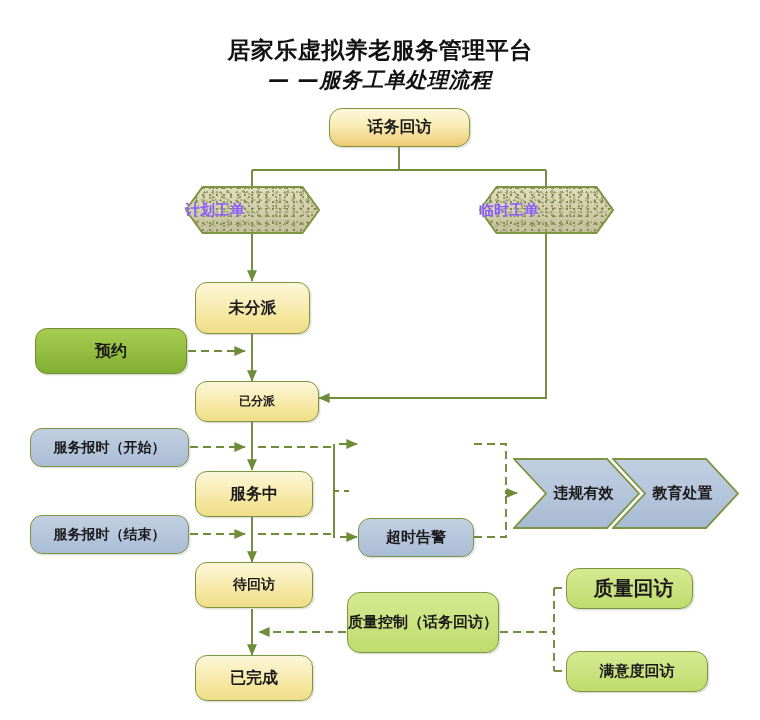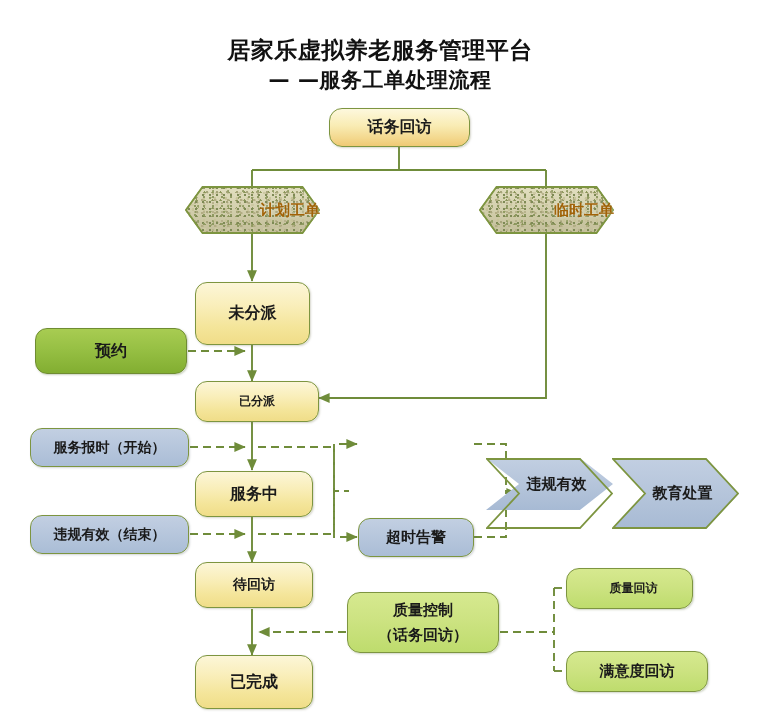--- a/index.html
+++ b/index.html
@@ -14,21 +14,21 @@
 
   
   .title-block { position: absolute; left: 0; top: 24px; width: 760px; text-align: center; }
   .title-line1 {
     font-size: 23px; font-weight: bold; color: #111; letter-spacing: .5px;
     line-height: 30px;
     margin-top: 11px;
   }
   .title-line2 {
     font-size: 21px; font-weight: bold; color: #111; letter-spacing: .5px;
-    line-height: 30px; 
+    line-height: 30px;  font-style: italic;
   }
 
   
   .node {
     position: absolute;
     display: flex; align-items: center; justify-content: center;
     text-align: center;
     font-weight: bold;
     color: #1a1a1a;
     z-index: 5;
@@ -67,22 +67,22 @@
   .n-blue {
     border: 1.6px solid #7d9540;
     border-radius: 12px;
     background: linear-gradient(to bottom, #c2cfe2 0%, #b6c6dc 50%, #aabdd6 100%);
     box-shadow: 1px 1px 2px rgba(110,120,130,.30);
   }
 
   
   .hex {
     position: absolute; z-index: 5;
-    display: flex; align-items: center; justify-content: flex-end;
-    font-weight: bold; font-size: 15px; color: #a16207;
+    display: flex; align-items: center; justify-content: flex-start;
+    font-weight: bold; font-size: 15px; color: #8b5cf6;
   }
   .hex .hexbg {
     position: absolute; inset: 0;
     clip-path: polygon(13% 0%, 87% 0%, 100% 50%, 87% 100%, 13% 100%, 0% 50%);
     background-color: #d9d6b4;
     background-image:
       radial-gradient(circle at 12% 22%, #8f9a62 0 1.1px, transparent 1.3px),
       radial-gradient(circle at 33% 8%,  #b3ae84 0 1.2px, transparent 1.4px),
       radial-gradient(circle at 54% 30%, #7e8a55 0 1px,   transparent 1.2px),
       radial-gradient(circle at 72% 14%, #c8c49a 0 1.3px, transparent 1.5px),
@@ -194,79 +194,79 @@
   </div>
 
   <div class="hex" style="left:479px; top:186px; width:135px; height:48px;">
     <div class="hexbg"></div>
     <svg class="hexborder" viewBox="0 0 135 48" preserveAspectRatio="none">
       <polygon points="17.5,1 117.5,1 134,24 117.5,47 17.5,47 1,24" fill="none" stroke="#7d9540" stroke-width="1.8"></polygon>
     </svg>
     <span class="lbl">临时工单</span>
   </div>
 
-  <div class="node n-yellow" style="left:195px; top:282px; width:115px; height:63px; font-size:16px;">
+  <div class="node n-yellow" style="left:195px; top:282px; width:115px; height:52px; font-size:16px;">
     <span class="lbl">未分派</span>
   </div>
 
   <div class="node n-green" style="left:35px; top:328px; width:152px; height:46px; font-size:16px;">
     <span class="lbl">预约</span>
   </div>
 
   <div class="node n-yellow" style="left:195px; top:381px; width:124px; height:41px; font-size:12px;border-radius:12px;">
     <span class="lbl">已分派</span>
   </div>
 
   <div class="node n-blue" style="left:30px; top:428px; width:159px; height:39px; font-size:14px;justify-content:flex-end;">
     <span class="lbl">服务报时（开始）</span>
   </div>
 
   <div class="node n-yellow" style="left:195px; top:471px; width:118px; height:46px; font-size:16px;">
     <span class="lbl">服务中</span>
   </div>
 
   <div class="node n-blue" style="left:30px; top:515px; width:159px; height:39px; font-size:14px;">
-    <span class="lbl">违规有效（结束）</span>
+    <span class="lbl">服务报时（结束）</span>
   </div>
 
 
   <div class="node n-blue" style="left:358px; top:518px; width:116px; height:39px; font-size:15px;">
     <span class="lbl">超时告警</span>
   </div>
 
-  <div class="chev" style="left:486px; top:458px; width:127px; height:52px;">
+  <div class="chev" style="left:513px; top:458px; width:127px; height:71px;">
     <div class="chevbg"></div>
     <svg class="chevline" viewBox="0 0 127 71" preserveAspectRatio="none">
       <polygon points="1,1 94,1 126,35.5 94,70 1,70 33,35.5" fill="none" stroke="#7d9540" stroke-width="1.8"></polygon>
     </svg>
     <span class="lbl">违规有效</span>
   </div>
 
   <div class="chev" style="left:612px; top:458px; width:127px; height:71px;">
     <div class="chevbg"></div>
     <svg class="chevline" viewBox="0 0 127 71" preserveAspectRatio="none">
       <polygon points="1,1 94,1 126,35.5 94,70 1,70 33,35.5" fill="none" stroke="#7d9540" stroke-width="1.8"></polygon>
     </svg>
     <span class="lbl">教育处置</span>
   </div>
 
   <div class="node n-yellow" style="left:195px; top:562px; width:118px; height:46px; font-size:14px;">
     <span class="lbl">待回访</span>
   </div>
 
-  <div class="node n-ltgreen" style="left:347px; top:592px; width:152px; height:61px; font-size:15px; flex-direction:column; line-height:25px;">
+  <div class="node n-ltgreen" style="left:347px; top:592px; width:152px; height:61px; font-size:15px; flex-direction:row; line-height:25px;">
     <span>质量控制</span>
     <span>（话务回访）</span>
   </div>
 
-  <div class="node n-ltgreen" style="left:566px; top:568px; width:127px; height:41px; font-size:12px;padding-left:8px;">
+  <div class="node n-ltgreen" style="left:566px; top:568px; width:127px; height:41px; font-size:20px;padding-left:8px;">
     <span class="lbl">质量回访</span>
   </div>
 
   <div class="node n-ltgreen" style="left:566px; top:651px; width:142px; height:41px; font-size:15px;">
     <span class="lbl">满意度回访</span>
   </div>
 
-  <div class="node n-yellow" style="left:195px; top:655px; width:118px; height:54px; font-size:16px;">
+  <div class="node n-yellow" style="left:195px; top:655px; width:118px; height:46px; font-size:16px;">
     <span class="lbl">已完成</span>
   </div>
 
 </div>
 
 </body></html>

